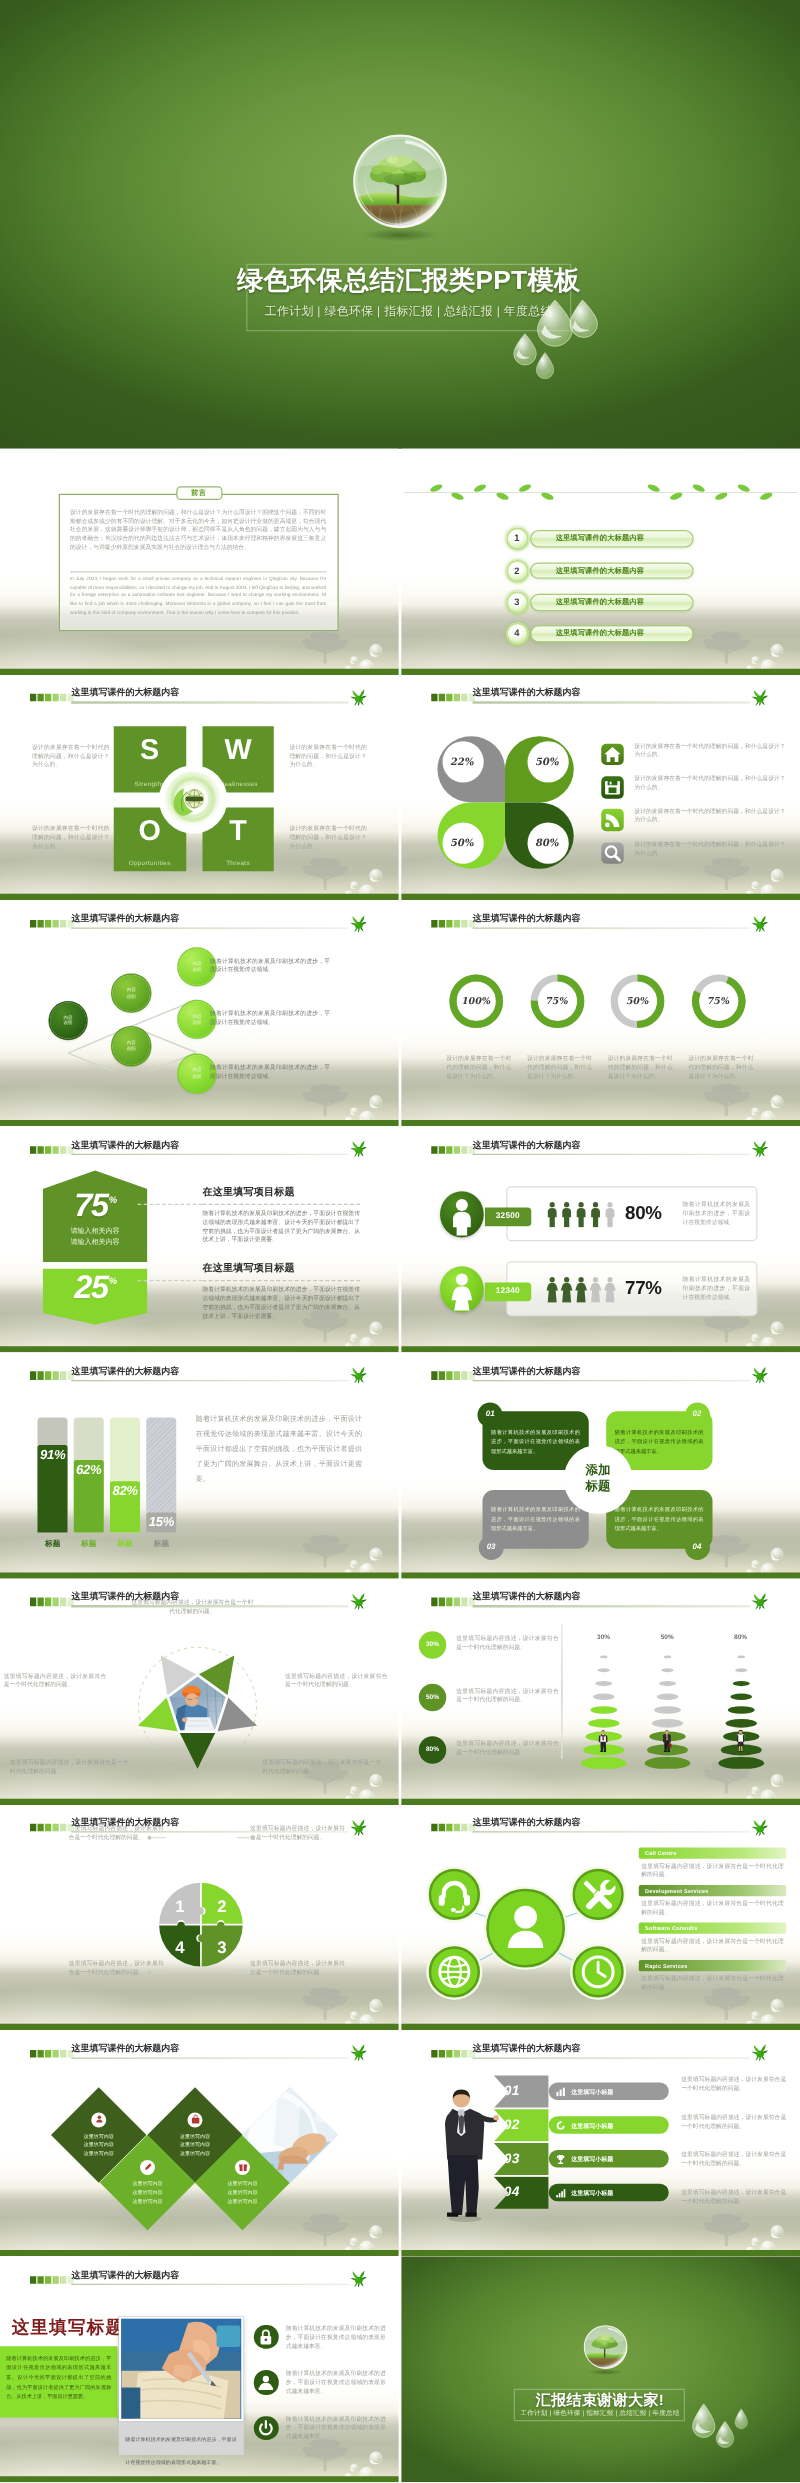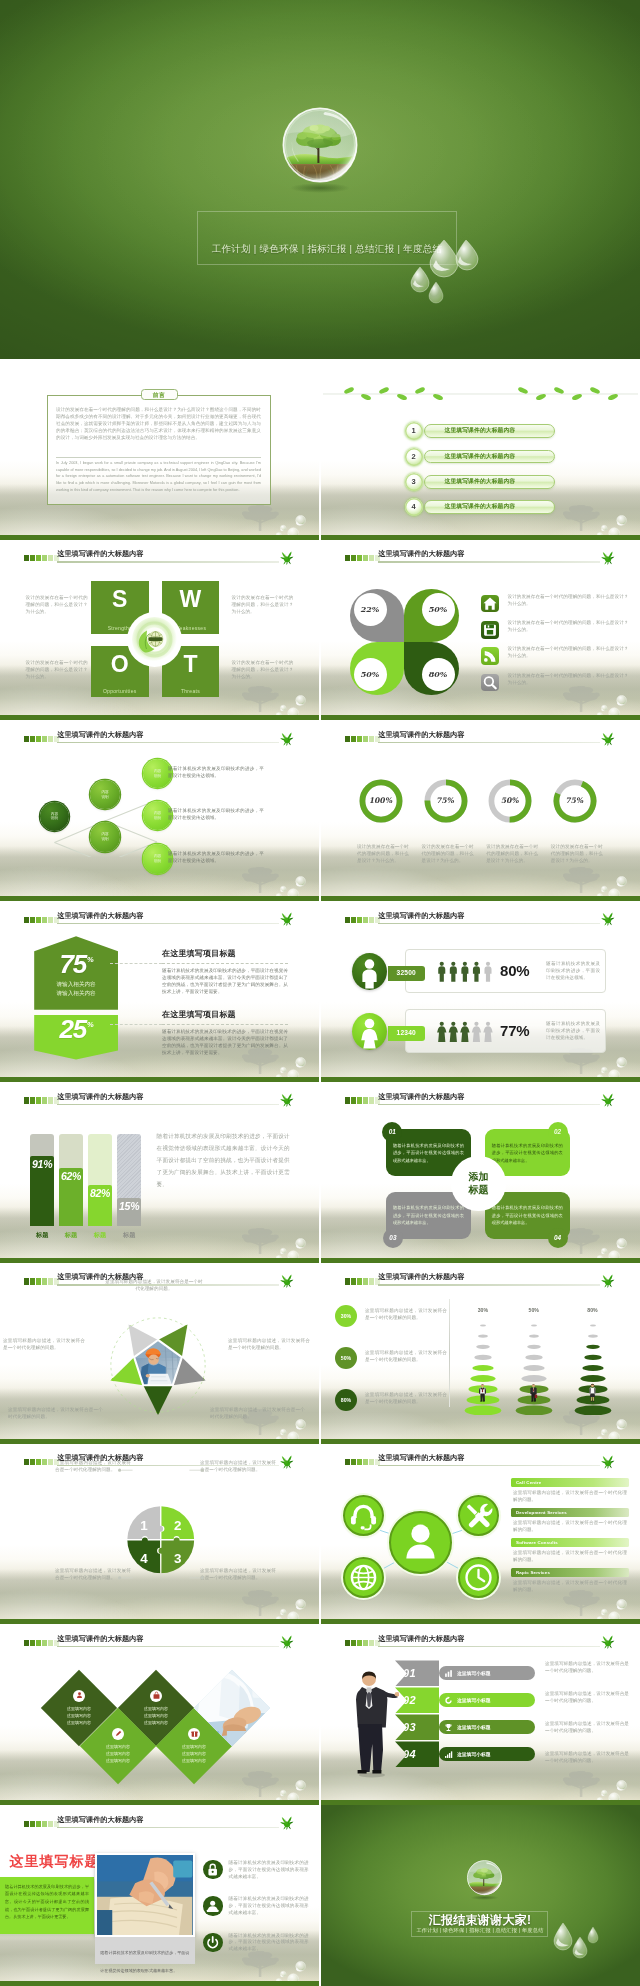--- a/index.html
+++ b/index.html
@@ -236,21 +236,21 @@
 .stb-i{width:10px;height:10px;display:flex;align-items:center;justify-content:center;margin-right:4px}
 .stb-i svg{width:9px;height:9px;display:block}
 .stb-t{color:#fff;font-size:4.8px;font-weight:bold}
 .stb-1{top:42px;background:#9a9a9a}
 .stb-2{top:69px;background:#86d62e}
 .stb-3{top:96px;background:#5f9227}
 .stb-4{top:123px;background:#2e5c12}
 .stx{position:absolute;left:224px;width:84px}
 
 
-.p17-t{position:absolute;left:9.4px;top:48px;font-size:14px;font-weight:bold;color:#ef4444;letter-spacing:1px}
+.p17-t{position:absolute;left:9.4px;top:48px;font-size:14px;font-weight:bold;color:#7f1d1d;letter-spacing:1px}
 .p17-box{position:absolute;left:-6px;top:71.7px;width:100px;height:57px;background:#8ade2c;
  box-shadow:2px 2px 3px rgba(120,150,90,.28)}
 .p17-bt{position:absolute;left:11px;top:6px;width:84px;color:#36580f;font-size:4.1px;line-height:1.85;text-align:justify}
 .p17-ph{position:absolute;left:95.3px;top:47.3px;width:99.3px;height:84.5px;overflow:hidden;background:#2e6a9e;
  border:2px solid #fff;box-shadow:0 1px 4px rgba(0,0,0,.25)}
 .p17-ph svg{width:100%;height:100%;display:block}
 .p17-cap{position:absolute;left:95.3px;top:131.8px;width:99.3px;height:27px;background:#d6d6d6;padding:3px 5px}
 .p17-cap .cn{color:#5a5a5a;font-size:4px;line-height:1.75}
 .p17-r{position:absolute;left:203.3px;width:108px;height:28px}
 .p17-i{position:absolute;left:0;top:0;width:19.4px;height:19.4px;border-radius:50%;background:#2e5c12}
@@ -342,20 +342,21 @@
       </g>
       <circle cx="44" cy="42" r="37" fill="url(#gball)"></circle>
       <circle cx="44" cy="42" r="36.6" fill="none" stroke="#ffffff" stroke-opacity=".85" stroke-width="1.8"></circle>
       <circle cx="44" cy="42" r="34.6" fill="none" stroke="#dff0d8" stroke-opacity=".45" stroke-width="1.2"></circle>
       <path d="M49 9 Q67 11 75 28 Q66 14 49 12 Q46 11 49 9 Z" fill="#ffffff" opacity=".72"></path>
       <path d="M20 54 Q14 44 17 32 Q13 48 22 59 Q24 59 20 54 Z" fill="#ffffff" opacity=".33"></path>
       <path d="M56 74 Q70 68 76 54 Q74 72 59 77 Q55 77 56 74 Z" fill="#ffffff" opacity=".3"></path>
     </svg>
   </div>
   <div class="ctitle-frame"></div>
+  <div class="ctitle">绿色环保总结汇报类PPT模板</div>
   <div class="csub">工作计划 | 绿色环保 | 指标汇报 | 总结汇报 | 年度总结</div>
   <div class="cdrops">
     <svg viewBox="0 0 130 80" width="130" height="80">
       <defs>
         <radialGradient id="gdrop" cx="36%" cy="30%" r="70%">
           <stop offset="0%" stop-color="#ffffff" stop-opacity=".95"></stop>
           <stop offset="55%" stop-color="#e5efd8" stop-opacity=".55"></stop>
           <stop offset="100%" stop-color="#9fc27a" stop-opacity=".7"></stop>
         </radialGradient>
       </defs>
@@ -921,21 +922,21 @@
   </div>
   <div class="bc" style="left:88.1px">
     <div class="bc-trk bc-t3"></div>
     <div class="bc-fil bc-f3" style="height:40.6px">
               <span class="bc-v">82%</span>
             </div>
     <div class="bc-lb bc-l3">标题</div>
   </div>
   <div class="bc" style="left:117.2px">
     <div class="bc-trk bc-t4"></div>
-    <div class="bc-fil bc-f4" style="height:28px">
+    <div class="bc-fil bc-f4" style="height:16px">
               <span class="bc-v">15%</span>
             </div>
     <div class="bc-lb bc-l4">标题</div>
   </div>
   <div class="bctx">随着计算机技术的发展及印刷技术的进步，平面设计在视觉传达领域的表现形式越来越丰富。设计今天的平面设计都提出了空前的挑战，也为平面设计者提供了更为广阔的发展舞台。从技术上讲，平面设计更需要。</div>
 </div>
         <div class="shead">
           <span class="sq" style="left:0px;background:#3f7012"></span>
           <span class="sq" style="left:6px;background:#58921b"></span>
           <span class="sq" style="left:12px;background:#7cbb35"></span>

